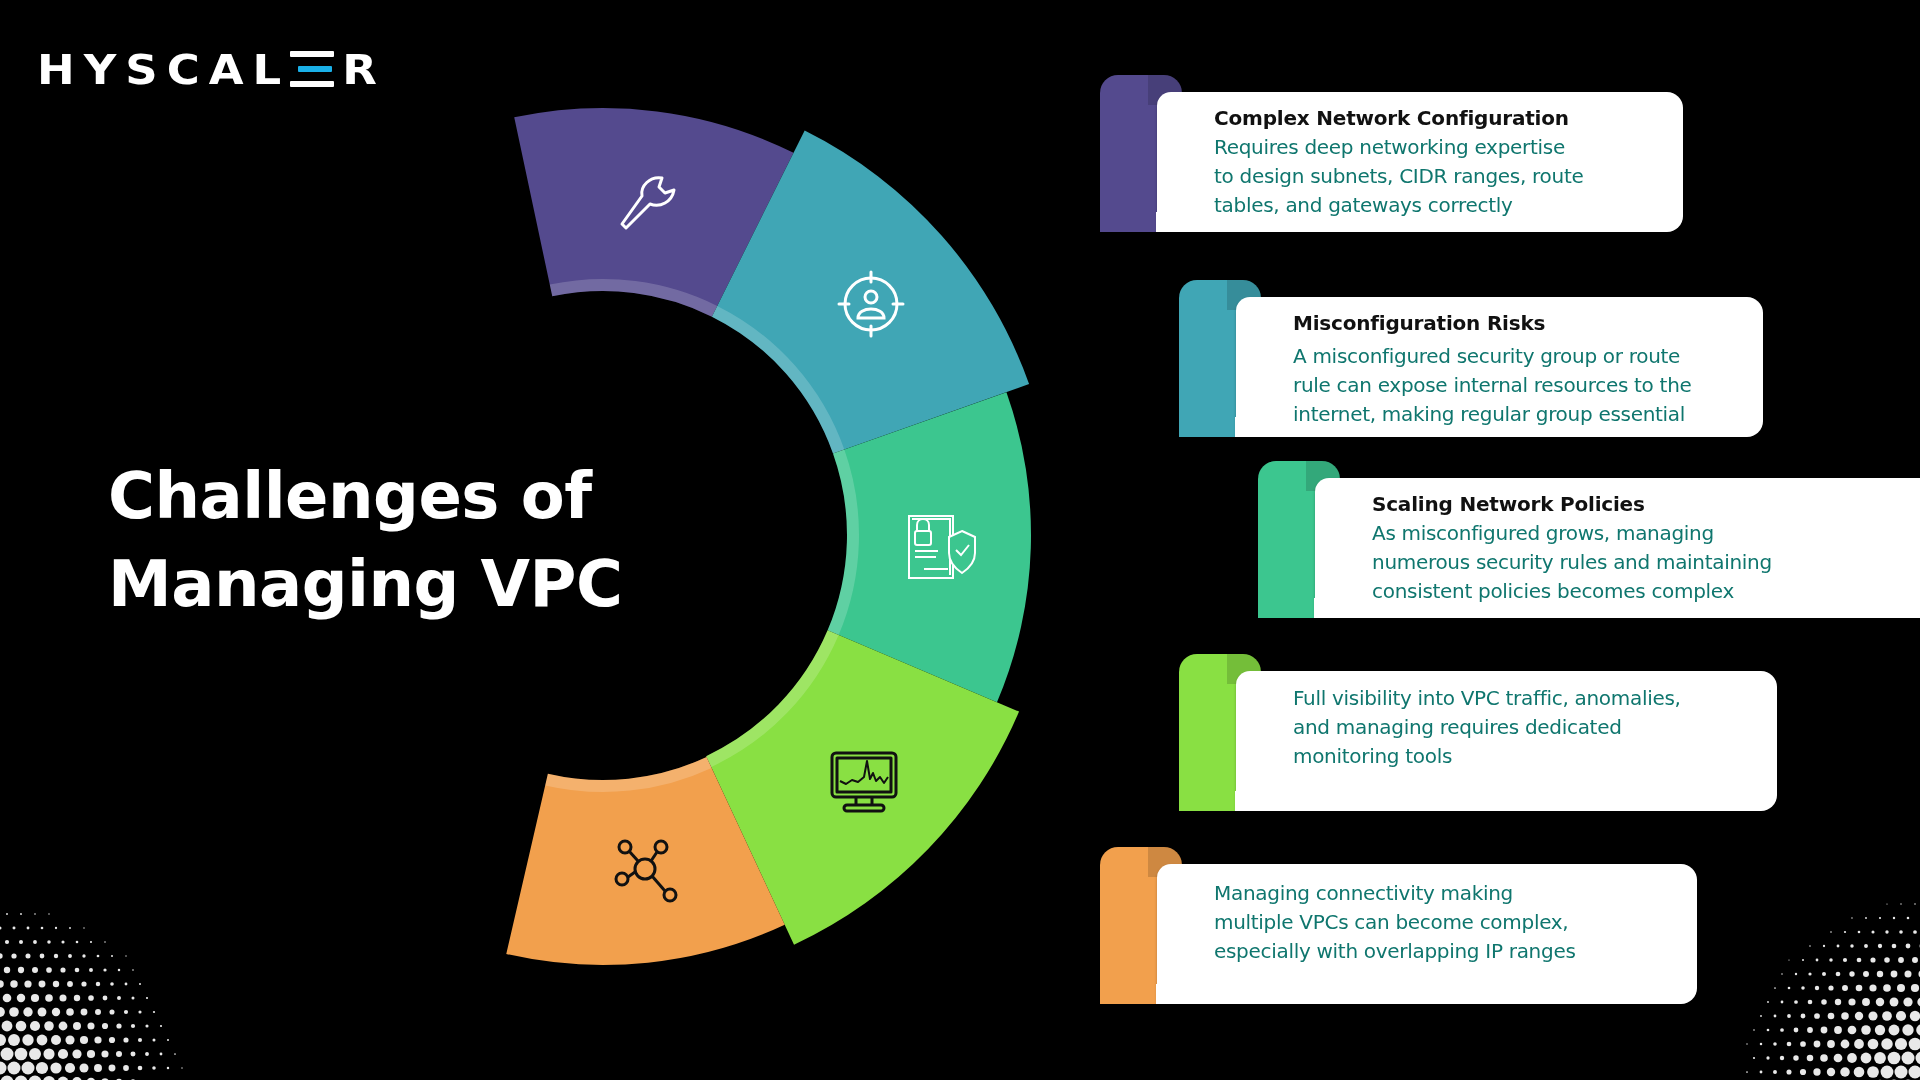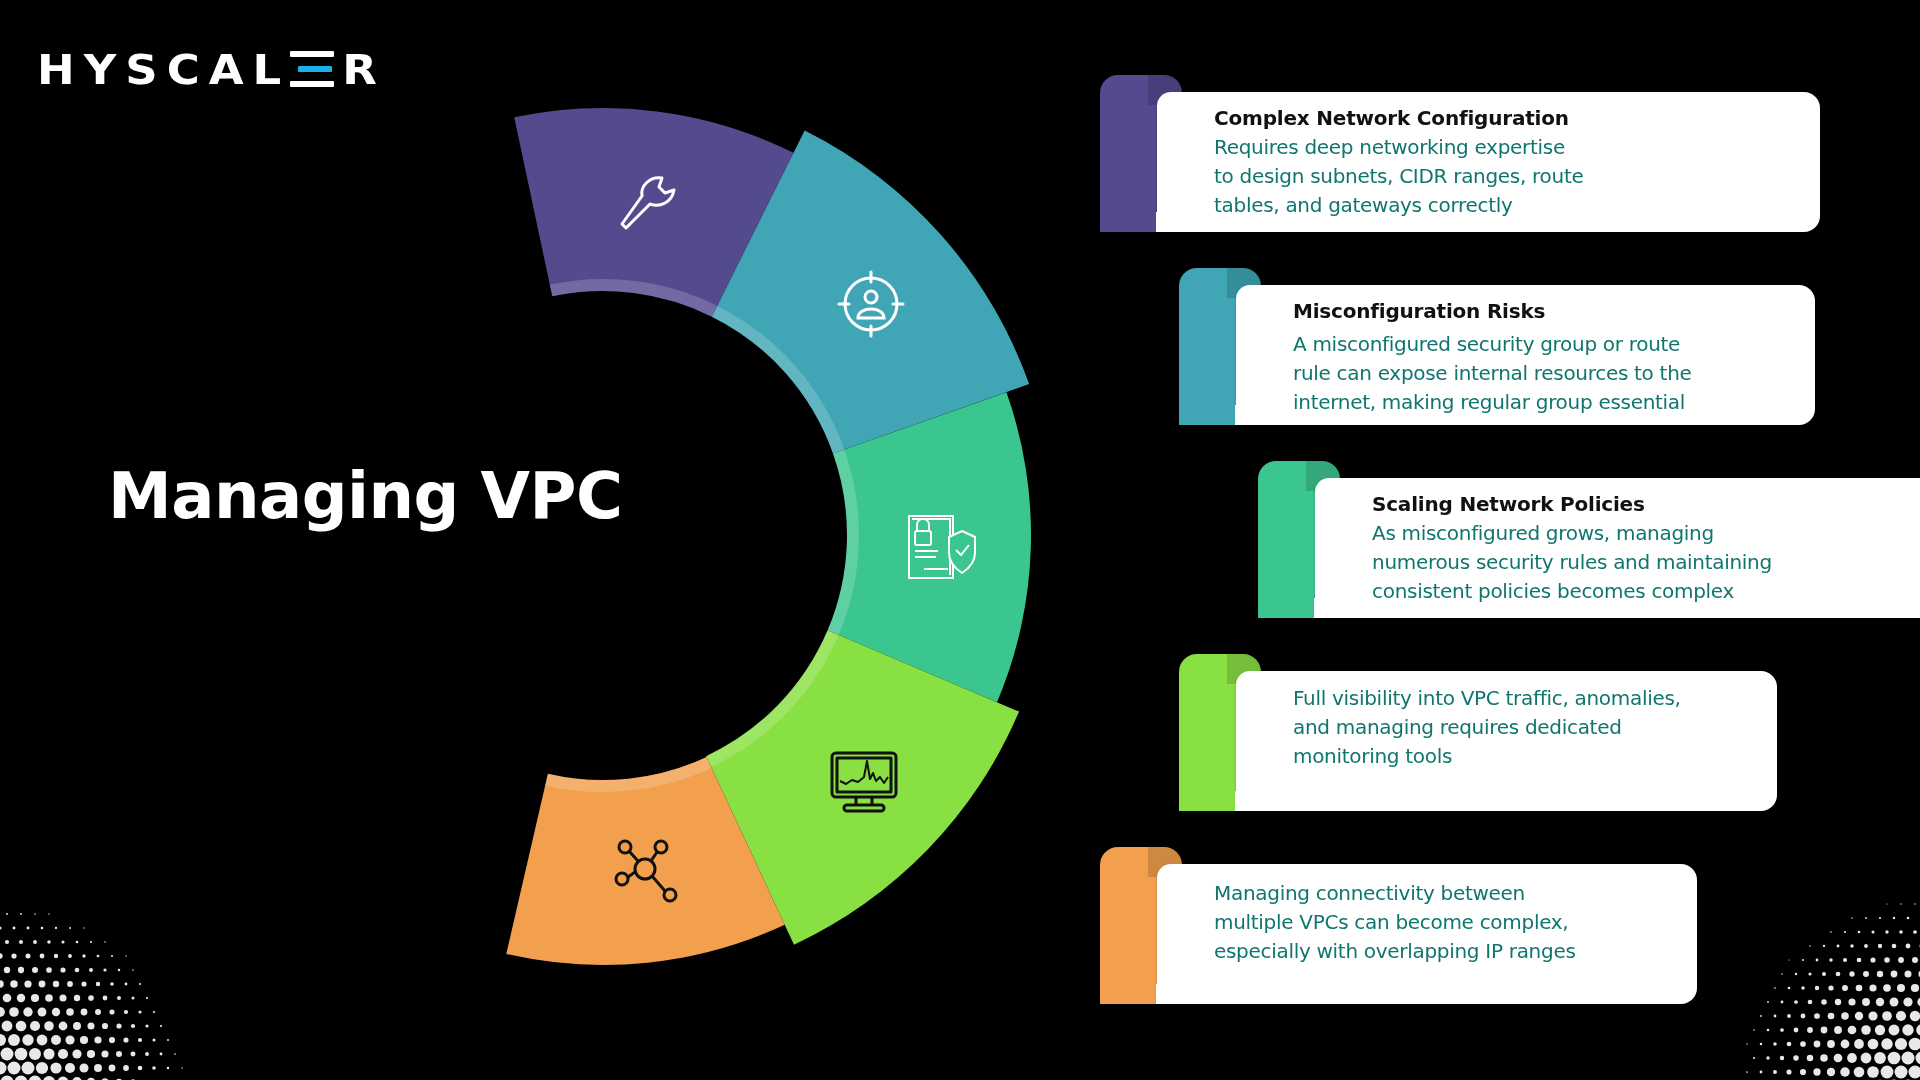--- a/index.html
+++ b/index.html
@@ -36,20 +36,21 @@
   <span class="logo-text">HYSCAL</span>
   <span class="logo-e">
     <span class="bar top"></span>
     <span class="bar mid"></span>
     <span class="bar bot"></span>
   </span>
   <span class="logo-text">R</span>
 </div>
 
 <div class="title">
+  <div>Challenges of</div>
   <div>Managing VPC</div>
 </div>
 
 <svg class="dots" style="left:0;top:900px" width="200" height="180" viewBox="0 0 200 180">
   <g fill="#e8e8e8" id="dotsL">
       <circle cx="7" cy="14" r="0.9544340184765865"></circle>
       <circle cx="21" cy="14" r="0.9100634699596926"></circle>
       <circle cx="35" cy="14" r="0.8221451672522662"></circle>
       <circle cx="49" cy="14" r="0.6922506884814377"></circle>
       <circle cx="0" cy="28" r="1.5199999999999996"></circle>
@@ -405,34 +406,34 @@
       <circle cx="16" cy="-22" r="6"></circle>
     <circle cx="-23" cy="10" r="6"></circle>
       <circle cx="25" cy="26" r="6"></circle>
     <line x1="-7" y1="-8" x2="-16" y2="-18"></line>
       <line x1="6" y1="-8" x2="12" y2="-17"></line>
     <line x1="-10" y1="3" x2="-17" y2="8"></line>
       <line x1="7" y1="7" x2="20" y2="22"></line>
   </g>
 </svg>
 
-<div class="card" style="left:1100px;top:75px;width:720px;height:157px;">
+<div class="card" style="left:1100px;top:75px;width:583px;height:157px;">
   <div class="tab" style="background:#544a8e"></div>
   <div class="tab-fold" style="background:#544a8e"></div>
   <div class="panel">
     <div class="heading">Complex Network Configuration</div>
     <div class="body">
       <div>Requires deep networking expertise</div>
       <div>to design subnets, CIDR ranges, route</div>
       <div>tables, and gateways correctly</div>
     </div>
   </div>
 </div>
 
-<div class="card" style="left:1179px;top:268px;width:636px;height:157px;">
+<div class="card" style="left:1179px;top:280px;width:584px;height:157px;">
   <div class="tab" style="background:#40a6b5"></div>
   <div class="tab-fold" style="background:#40a6b5"></div>
   <div class="panel">
     <div class="heading">Misconfiguration Risks</div>
     <div class="body" style="margin-top:5px">
       <div>A misconfigured security group or route</div>
       <div>rule can expose internal resources to the</div>
       <div>internet, making regular group essential</div>
     </div>
   </div>
@@ -461,18 +462,18 @@
       <div>monitoring tools</div>
     </div>
   </div>
 </div>
 
 <div class="card" style="left:1100px;top:847px;width:597px;height:157px;">
   <div class="tab" style="background:#f2a04d"></div>
   <div class="tab-fold" style="background:#f2a04d"></div>
   <div class="panel">
     <div class="body" style="margin-top:3px">
-      <div>Managing connectivity between</div>
+      <div>Managing connectivity making</div>
       <div>multiple VPCs can become complex,</div>
       <div>especially with overlapping IP ranges</div>
     </div>
   </div>
 </div>
 
 </body></html>

